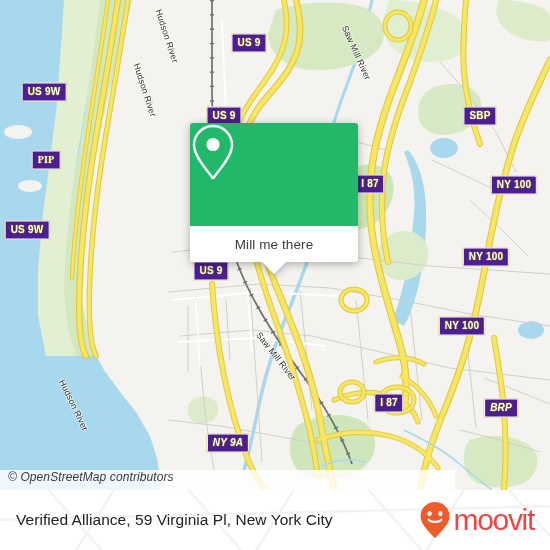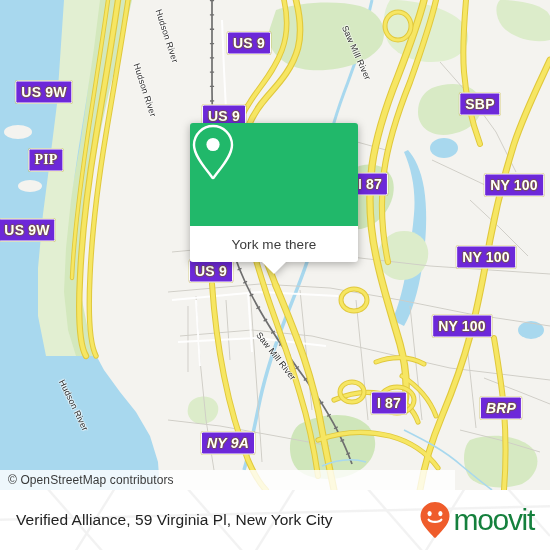--- a/index.html
+++ b/index.html
@@ -10,26 +10,26 @@
   }
   #app{position:relative;width:550px;height:550px;overflow:hidden;background:#fff;}
 
   
   #map{position:absolute;left:0;top:0;width:550px;height:490px;overflow:hidden;background:#f4f3ef;}
   #map svg{position:absolute;left:0;top:0;display:block;}
 
   
   .shield{
     position:absolute;
-    background:#6d28d9;
+    background:#4c1d95;
     border:1.6px solid #ffffff;
     border-radius:2px;
     color:#ffffff;
     font-weight:bold;
-    font-size:14px;
+    font-size:10px;
     line-height:1;
     padding:3px 5px 4px 5px;
     white-space:nowrap;
     letter-spacing:.2px;
     text-shadow:
       -1px 0 1px rgba(120,105,0,.55),
        1px 0 1px rgba(120,105,0,.55),
        0 -1px 1px rgba(120,105,0,.55),
        0  1px 1px rgba(120,105,0,.55);
     box-shadow:0 0 0 .5px rgba(190,170,30,.5);
@@ -68,34 +68,34 @@
   #popup .tail{
     position:absolute;left:50%;top:139px;transform:translateX(-50%);
     width:0;height:0;border-left:12px solid transparent;border-right:12px solid transparent;
     border-top:12px solid #ffffff;
   }
 
   
   #attrib{
     position:absolute;left:0;top:470px;width:455px;height:20px;
     background:rgba(255,255,255,.80);
-    display:flex;align-items:center;
+    display:flex;align-items:flex-start;font-style:italic;
   }
   #attrib span{font-size:12px;color:#3a3a3a;padding-left:8px;letter-spacing:.1px;}
 
   
   #footer{
     position:absolute;left:0;top:490px;width:550px;height:60px;
     background:#ffffff;display:flex;align-items:center;justify-content:space-between;
     padding:0 16px;box-sizing:border-box;overflow:hidden;text-align:right;
   }
   #footer .bgmesh{position:absolute;left:0;top:0;width:550px;height:60px;opacity:.55;}
   #title{font-size:15.5px;color:#222;position:relative;z-index:2;letter-spacing:.05px;}
   #brand{display:flex;align-items:center;gap:2px;position:relative;z-index:2;}
-  #brand .word{font-size:30px;color:#15803d;letter-spacing:-1.3px;font-weight:400;}
+  #brand .word{font-size:30px;color:#ef4444;letter-spacing:-1.3px;font-weight:400;}
 </style>
 </head>
 <body>
 
 <div id="app">
 
   <div id="map">
     <svg width="550" height="490" viewBox="0 0 550 490">
       <defs>
         <clipPath id="mapclip">
@@ -299,39 +299,39 @@
         <div class="wlabel" style="left: 262px; top: 330px; transform: rotate(52deg);">Saw Mill River</div>
       </div>
 
     <div id="shields">
         <div class="shield" style="left: 249px; top: 43px;">US 9</div>
         <div class="shield" style="left: 224px; top: 116px;">US 9</div>
         <div class="shield" style="left: 44px; top: 92px;">US 9W</div>
         <div class="shield" style="left: 46px; top: 160px; font-family: Liberation Serif, serif;">PIP</div>
         <div class="shield" style="left: 27px; top: 230px;">US 9W</div>
         <div class="shield" style="left: 211px; top: 271px;">US 9</div>
-        <div class="shield" style="left: 480px; top: 104px;">SBP</div>
+        <div class="shield" style="left: 480px; top: 116px;">SBP</div>
         <div class="shield" style="left: 514px; top: 185px;">NY 100</div>
         <div class="shield" style="left: 486px; top: 257px;">NY 100</div>
         <div class="shield" style="left: 462px; top: 326px;">NY 100</div>
         <div class="shield" style="left: 370px; top: 184px;">I 87</div>
         <div class="shield" style="left: 389px; top: 403px;">I 87</div>
         <div class="shield" style="left: 501px; top: 408px; font-style: italic;">BRP</div>
         <div class="shield" style="left: 228px; top: 443px; font-style: italic;">NY 9A</div>
       </div>
 
     <div id="popup">
       <div class="head">
         <svg width="46" height="58" viewBox="0 0 46 58">
           <path d="M23,3 C12.5,3 4,11.5 4,22 C4,34 18,48 22.2,54.6 C22.6,55.2 23.4,55.2 23.8,54.6 C28,48 42,34 42,22 C42,11.5 33.5,3 23,3 Z" fill="none" stroke="#ffffff" stroke-width="2.4"></path>
           <circle cx="23" cy="21.5" r="6.6" fill="#ffffff"></circle>
         </svg>
       </div>
       <div class="foot">
-        <span>York me there</span>
+        <span>Mill me there</span>
       </div>
       <div class="tail"></div>
     </div>
 
     <div id="attrib">
       <span>© OpenStreetMap contributors</span>
     </div>
   </div>
 
   <div id="footer">

